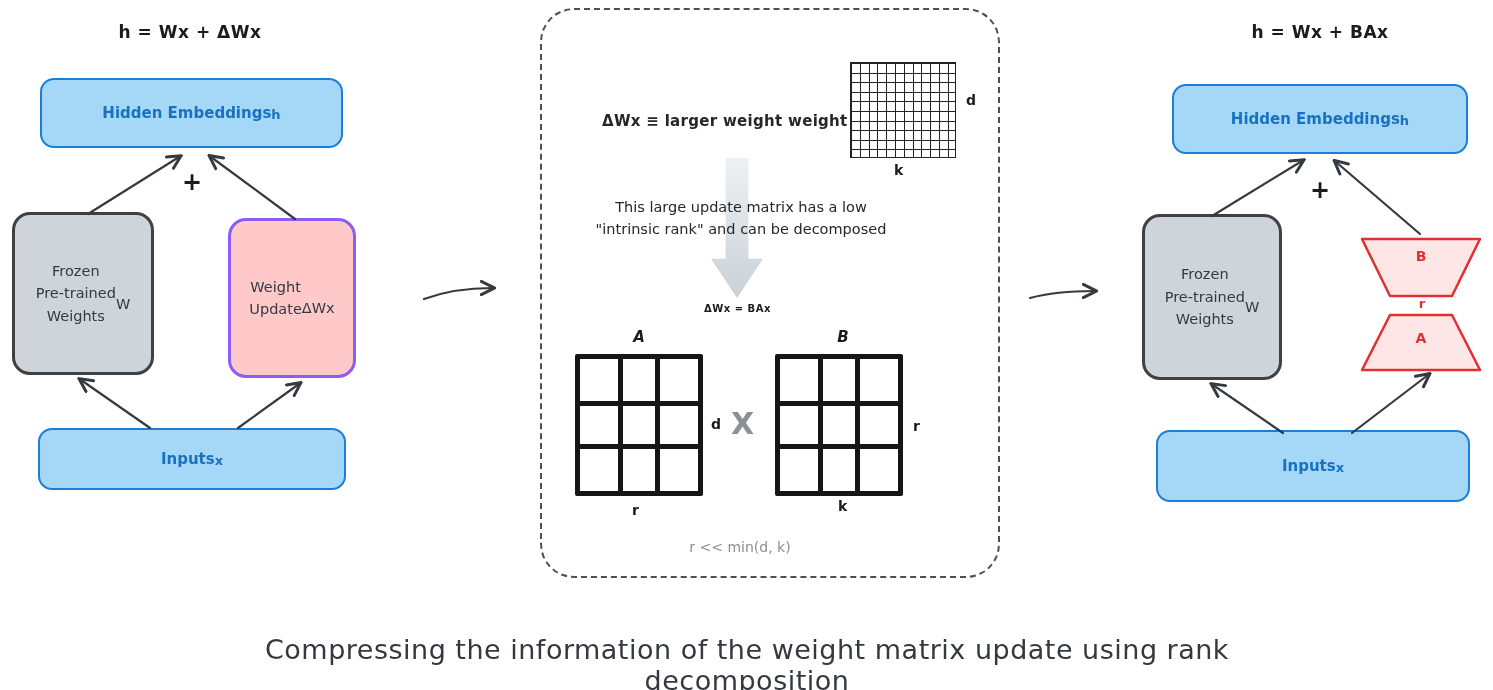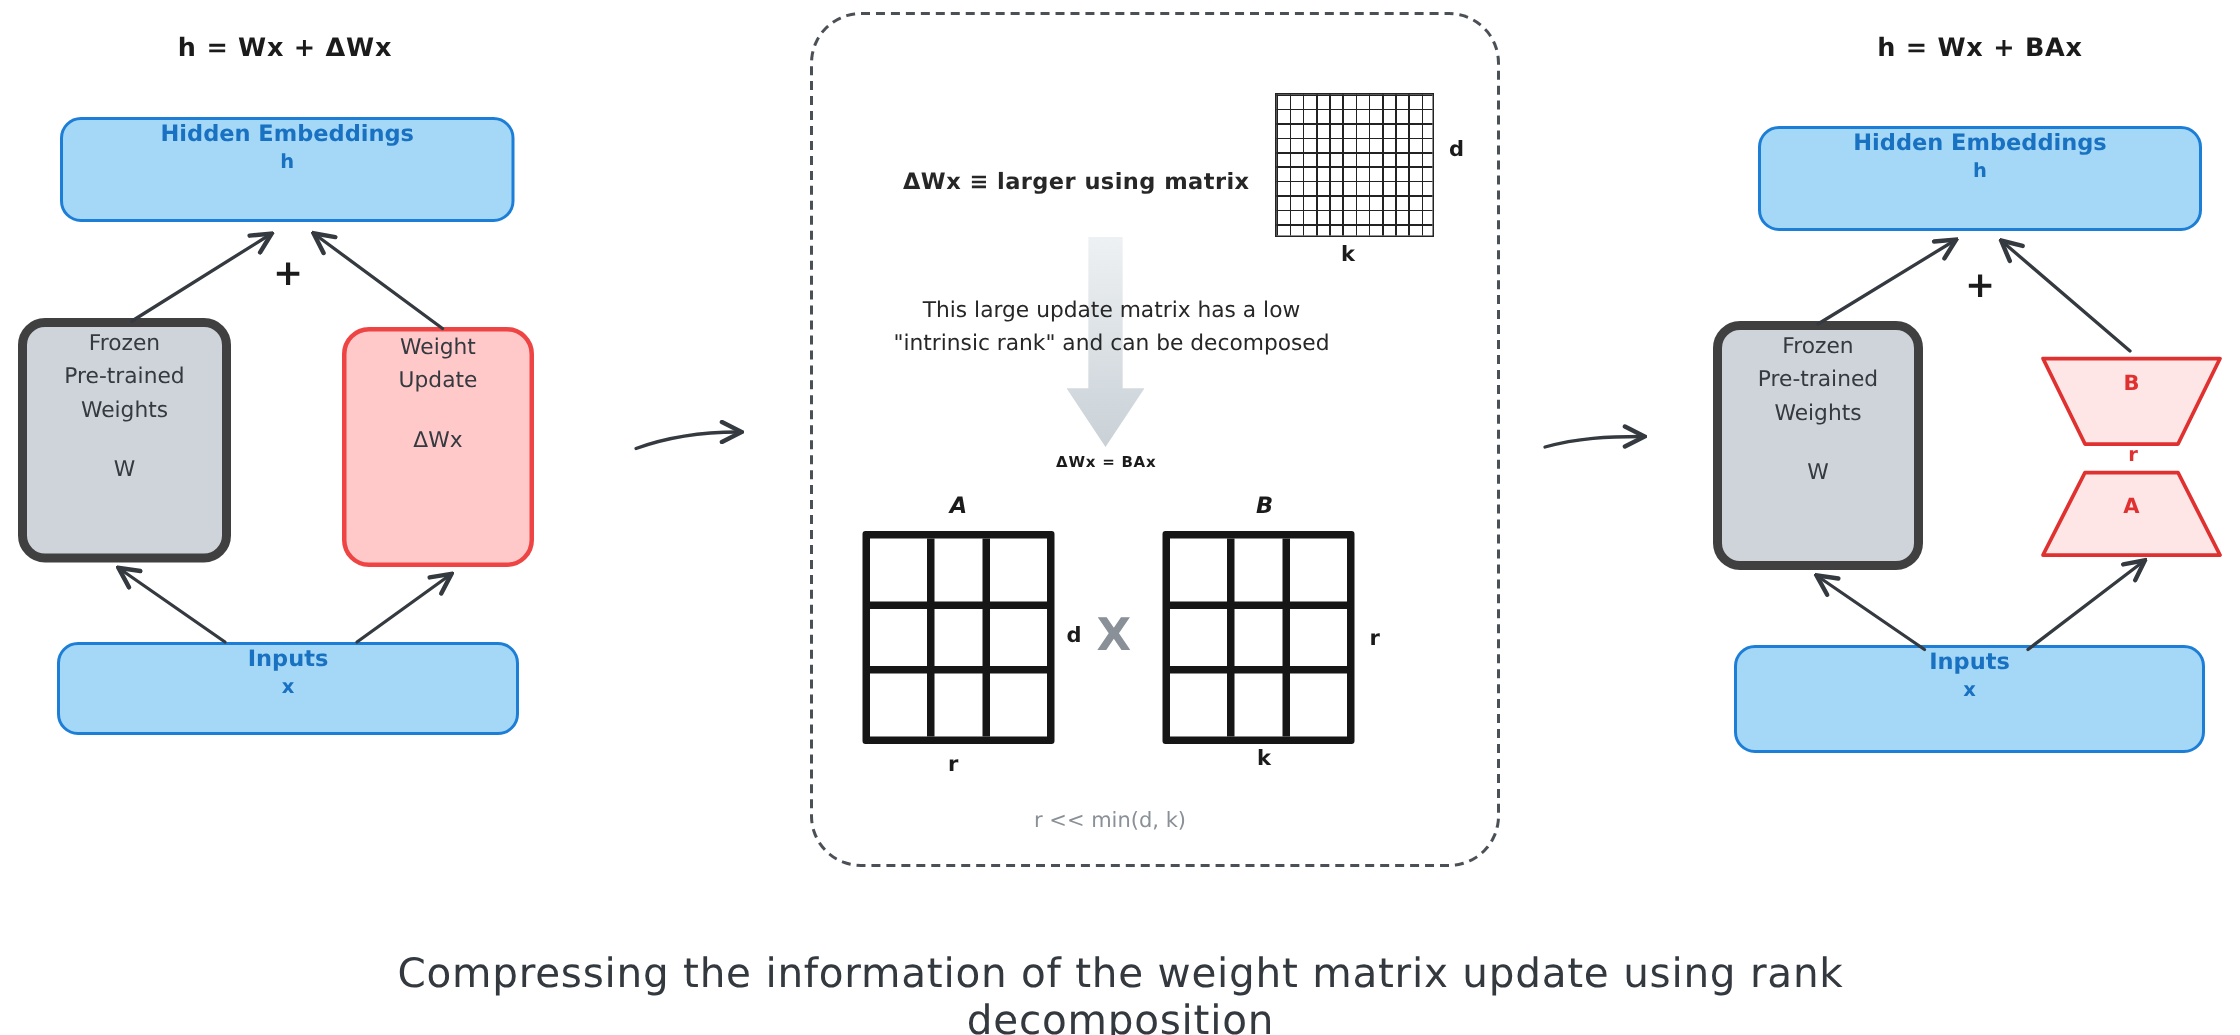--- a/index.html
+++ b/index.html
@@ -2,26 +2,26 @@
 <html><head>
 <meta charset="utf-8">
 <style>
   * { margin:0; padding:0; box-sizing:border-box; }
   body { background:#ffffff; }
   #canvas {
     position:relative; width:1493px; height:690px; background:#ffffff;
     font-family:"DejaVu Sans", sans-serif; overflow:hidden;
   }
   .abs { position:absolute; }
-  .box { display:flex; flex-direction:column; align-items:center; text-align:center; }
+  .box { display:flex; flex-direction:row; align-items:center; justify-content:center; text-align:center; }
   .blue { background:#a5d8f6; border:2.5px solid #1c7ed6; border-radius:14px; color:#1971c2; }
   .blue .t { font-size:15px; font-weight:600; }
   .blue .s { font-size:13px; font-weight:600; margin-top:3px; }
-  .gray { background:#ced4da; border:6px solid #404040; border-radius:18px; color:#343a40; }
-  .pink { background:#ffc9c9; border:3px solid #ef4444; border-radius:18px; color:#343a40; }
+  .gray { background:#ced4da; border:3px solid #404040; border-radius:18px; color:#343a40; }
+  .pink { background:#ffc9c9; border:3px solid #8b5cf6; border-radius:18px; color:#343a40; }
   .gray .t, .pink .t { font-size:14.5px; white-space:pre-line; line-height:1.55; }
   .gray .s, .pink .s { font-size:14.5px; margin-top:20px; }
   .formula { font-size:17px; font-weight:600; color:#1b1b1b; text-align:center; letter-spacing:.5px; }
   .plus { font-size:24px; font-weight:700; color:#1b1b1b; text-align:center; }
   .dashed { border:2.5px dashed #4a5056; border-radius:34px; }
   .grid3 {
     border:5px solid #161616; border-radius:2px;
     background-image:linear-gradient(#161616,#161616),linear-gradient(#161616,#161616),
                      linear-gradient(#161616,#161616),linear-gradient(#161616,#161616);
     background-size:5px 100%,5px 100%,100% 5px,100% 5px;
@@ -76,21 +76,21 @@
     <div class="s">ΔWx</div>
   </div>
 
   <div class="abs box blue" style="left:38px;top:428px;width:308px;height:62px;">
     <div class="t">Inputs</div>
     <div class="s">x</div>
   </div>
 
   <div class="abs dashed" style="left:540px;top:8px;width:460px;height:570px;"></div>
 
-  <div class="abs mlabel" style="left:602px;top:112px;">ΔWx ≡ larger using matrix</div>
+  <div class="abs mlabel" style="left:602px;top:112px;">ΔWx ≡ larger weight weight</div>
 
   <div class="abs gridfine" style="left:850px;top:62px;width:106px;height:96px;"></div>
   <div class="abs dim" style="left:966px;top:92px;">d</div>
   <div class="abs dim" style="left:894px;top:162px;">k</div>
 
   <div class="abs downarrow" style="left:711px;top:158px;width:52px;height:140px;"></div>
 
   <div class="abs note" style="left:586px;top:196px;width:310px;">This large update matrix has a low
 "intrinsic rank" and can be decomposed</div>
 

